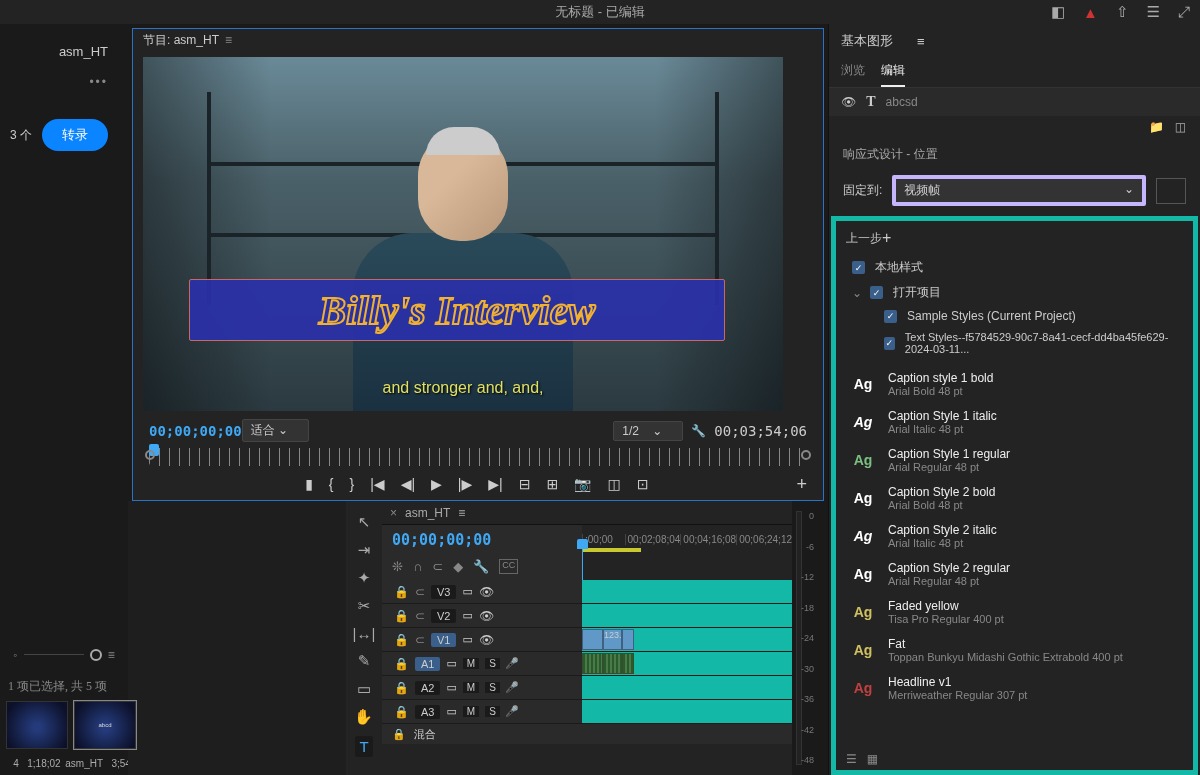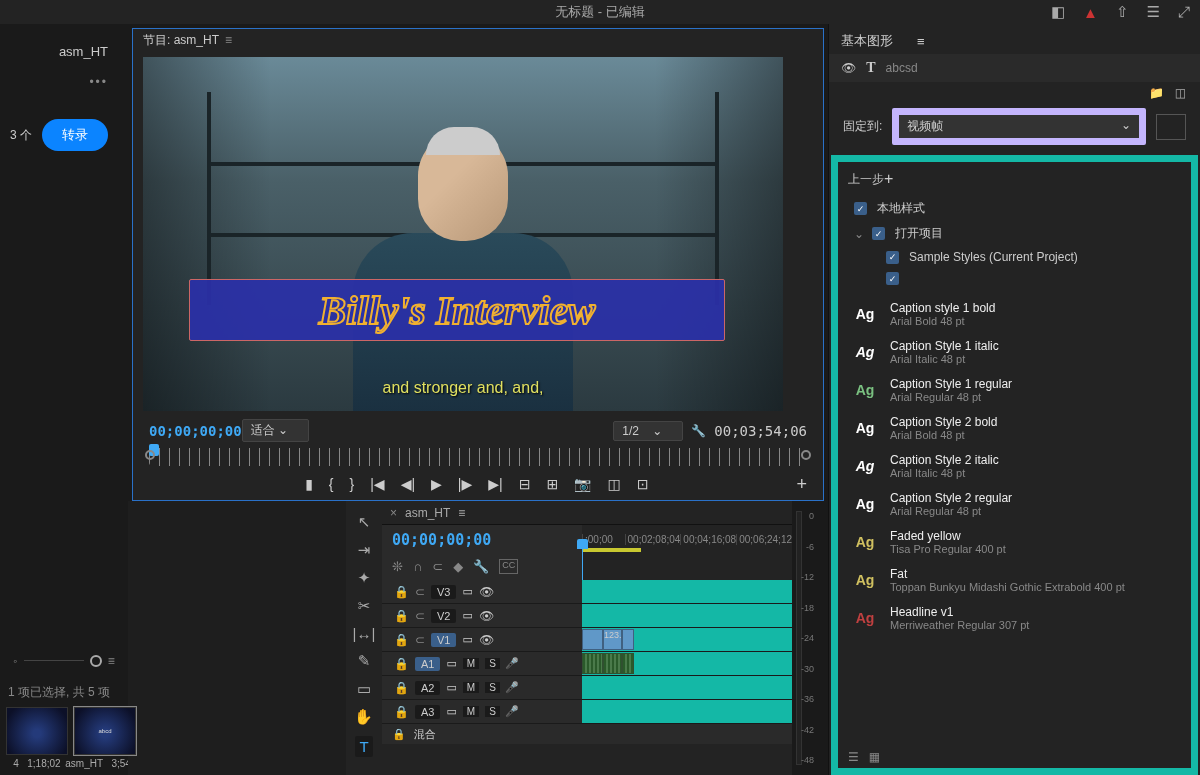--- a/index.html
+++ b/index.html
@@ -12,29 +12,29 @@
 .main { display: flex; height: calc(100% - 24px); }
 .left-col { width: 128px; background: #1a1a1a; display: flex; flex-direction: column; }
 .left-col .seq-label { text-align: right; padding: 20px 20px 6px; font-size: 13px; }
 .left-col .more { text-align: right; padding: 10px 20px; color: #888; letter-spacing: 2px; }
 .left-col .count-row { display: flex; align-items: center; gap: 10px; padding-left: 10px; margin-top: 20px; }
 .pill { background: #0b84ff; color: #fff; padding: 7px 20px; border-radius: 18px; font-size: 13px; cursor: pointer; }
 .left-spacer { flex: 1; }
 .slider-row { height: 30px; display: flex; align-items: center; justify-content: center; gap: 6px; color: #888; }
 .slider-row .track { width: 60px; height: 2px; background: #444; position: relative; }
 .slider-row .knob { width: 12px; height: 12px; border: 2px solid #aaa; border-radius: 50%; background: #1a1a1a; }
-.proj-row { padding: 8px 8px 0; font-size: 12px; color: #888; }
+.proj-row { padding: 8px 8px 0; font-size: 12px; color: #888; font-family: Liberation Serif, serif; }
 .thumbs { display: flex; gap: 6px; padding: 6px; }
 .thumb { width: 62px; display: flex; flex-direction: column; align-items: center; }
 .thumb .box { width: 62px; height: 48px; background: radial-gradient(circle at 50% 55%, #243a7a 10%, #0c1028 85%); border: 1px solid #333; position: relative; }
 .thumb .box.sel { outline: 1px solid #888; }
 .thumb .box .mini-txt { font-size: 6px; color: #ddd; position: absolute; top: 50%; left: 50%; transform: translate(-50%,-50%); }
 .thumb .icons-bar { display: flex; justify-content: space-between; width: 100%; margin-top: -12px; padding: 0 2px; }
 .thumb .icons-bar span { background: #3fa9f5; color: #000; font-size: 7px; padding: 0 2px; }
-.thumb .lbl { font-size: 10px; color: #aaa; margin-top: 7px; }
+.thumb .lbl { font-size: 10px; color: #aaa; margin-top: 13px; }
 .center-col { flex: 1; display: flex; flex-direction: column; }
 .program-panel { border: 1px solid #2a71c8; background: #232323; margin: 4px 4px 0 4px; display: flex; flex-direction: column; }
 .program-panel .hdr { height: 22px; font-size: 12px; display: flex; align-items: center; gap: 6px; padding: 0 10px; color: #ccc; }
 .program-panel .hdr .menu { color: #888; }
 .monitor { display: flex; justify-content: flex-start; padding: 6px 10px 4px; }
 .vid { width: 640px; height: 354px; background: linear-gradient(180deg, #5a7a88 0%, #3a5058 40%, #2b3a40 100%); position: relative; overflow: hidden; }
 .room-bg { position: absolute; inset: 0; background: linear-gradient(90deg, rgba(0,0,0,.4) 0%, transparent 20%, transparent 80%, rgba(0,0,0,.4) 100%), linear-gradient(180deg, #6a8a98 0%, #4a6068 35%, #2b3a40 100%); }
 .shelf { position: absolute; left: 10%; right: 10%; top: 10%; height: 60%; border-left: 4px solid #1a2428; border-right: 4px solid #1a2428; }
 .shelf::before, .shelf::after { content: ""; position: absolute; left: 0; right: 0; height: 4px; background: #1a2428; }
 .shelf::before { top: 33%; } .shelf::after { top: 66%; }
@@ -96,23 +96,23 @@
 .eg-title { font-size: 13px; display: flex; align-items: center; gap: 24px; }
 .eg-tabs { display: flex; gap: 16px; padding: 8px 12px 0; border-bottom: 1px solid #333; }
 .eg-tabs span { padding-bottom: 6px; font-size: 12px; color: #888; cursor: pointer; }
 .eg-tabs span.active { color: #eee; border-bottom: 2px solid #eee; }
 .layer-row { display: flex; align-items: center; gap: 10px; padding: 6px 12px; background: #2a2a2a; }
 .layer-row .T { font-weight: bold; font-family: Georgia, serif; font-size: 14px; }
 .layer-row .name { color: #888; font-size: 12px; }
 .folder-icons { display: flex; justify-content: flex-end; gap: 10px; padding: 4px 14px; color: #aaa; }
 .resp { padding: 8px 14px; font-size: 12px; color: #aaa; }
 .pin-row { display: flex; align-items: center; gap: 10px; padding: 4px 14px 10px; }
-.pin-row .sel { flex: 1; background: #333; border: 7px solid #c4b5fd; padding: 3px 8px; border-radius: 2px; font-size: 12px; display: flex; justify-content: space-between; }
+.pin-row .sel { flex: 1; background: #333; border: 4px solid #c4b5fd; padding: 3px 8px; border-radius: 2px; font-size: 12px; display: flex; justify-content: space-between; }
 .pin-box { width: 30px; height: 26px; border: 1px solid #555; position: relative; }
-.styles-panel { border: 7px solid #14b8a6; margin: 0 2px; flex: 1; display: flex; flex-direction: column; overflow: hidden; }
+.styles-panel { border: 5px solid #14b8a6; margin: 0 2px; flex: 1; display: flex; flex-direction: column; overflow: hidden; }
 .styles-hdr { display: flex; align-items: center; padding: 8px 10px; font-size: 12px; }
 .styles-hdr .back { }
 .styles-hdr .title-s { flex: 1; text-align: center; }
 .styles-hdr .add { font-size: 16px; cursor: pointer; }
 .chk-row { display: flex; align-items: center; gap: 10px; padding: 4px 16px; font-size: 12px; }
 .chk-row.sub { padding-left: 48px; }
 .chk-row .car { color: #888; margin-right: -2px; }
 .chk { width: 13px; height: 13px; background: #3a5f8a; border-radius: 2px; display: flex; align-items: center; justify-content: center; font-size: 9px; color: #fff; }
 .style-list { flex: 1; overflow-y: auto; padding: 6px 4px; }
 .style-item { display: flex; align-items: center; gap: 10px; padding: 6px 8px; cursor: pointer; }
@@ -382,29 +382,34 @@
     </div>
   </div>
 
   <div class="right-col">
     <div class="eg-panel">
       <div class="eg-title">
           <span>基本图形</span>
           <span>≡</span>
         </div>
     </div>
+    <div class="eg-tabs">
+      <span>浏览</span>
+      <span class="active">编辑</span>
+    </div>
     <div class="layer-row">
       <span>👁</span>
       <span class="T">T</span>
       <span class="name">abcsd</span>
     </div>
     <div class="folder-icons">
       <span>📁</span>
       <span>◫</span>
     </div>
+    <div class="resp">响应式设计 - 位置</div>
     <div class="pin-row">
       <span>固定到:</span>
       <div class="sel">
           <span>视频帧</span>
           <span>⌄</span>
         </div>
       <div class="pin-box"></div>
     </div>
 
     <div class="styles-panel">
@@ -420,20 +425,21 @@
         <span class="car">⌄</span>
         <span class="chk">✓</span>
         <span>打开项目</span>
       </div>
       <div class="chk-row sub">
         <span class="chk">✓</span>
         <span>Sample Styles (Current Project)</span>
       </div>
       <div class="chk-row sub">
         <span class="chk">✓</span>
+        <span style="font-size:11px">Text Styles--f5784529-90c7-8a41-cecf-dd4ba45fe629-2024-03-11...</span>
       </div>
       <div class="style-list" id="stylelist">
           <div class="style-item">
             <div class="ag white">Ag</div>
   <div class="info">
               <div class="n">Caption style 1 bold</div>
               <div class="d">Arial Bold 48 pt</div>
             </div>
           </div>
           <div class="style-item">

